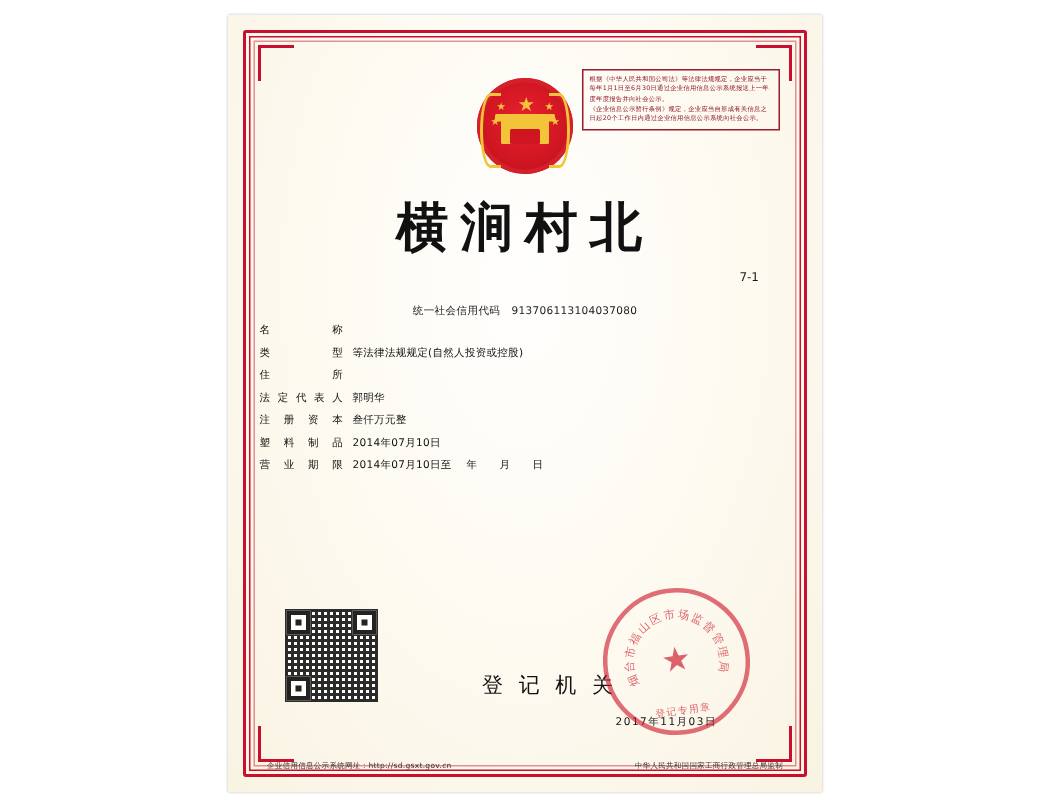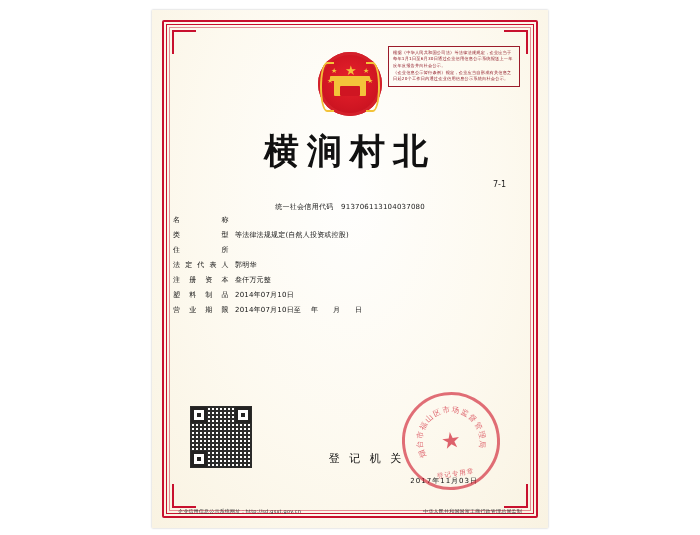--- a/index.html
+++ b/index.html
@@ -286,21 +286,21 @@
   .qr .finder.tr { right: 1px; top: 1px; }
   .qr .finder.bl { left: 1px; bottom: 1px; }
 
   
   .registry {
     position: absolute;
     left: 0;
     right: 0;
     bottom: 62px;
     text-align: center;
-    font-size: 11px;
+    font-size: 14px;
     letter-spacing: 3px;
     color: #111;
     padding-left: 33px;
   }
   .issue-date {
     position: absolute;
     right: 70px;
     bottom: 42px;
     font-size: 7px;
     color: #111;

